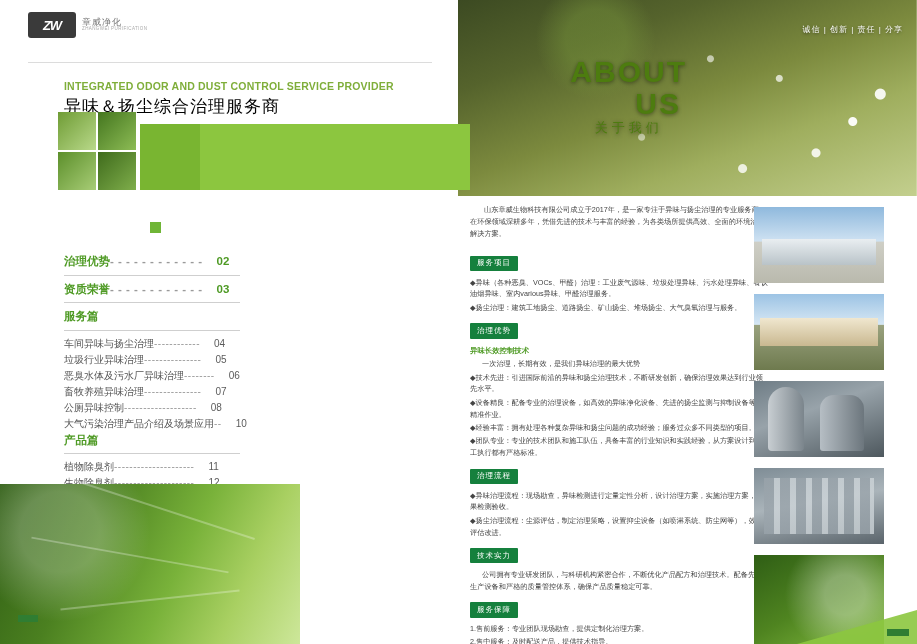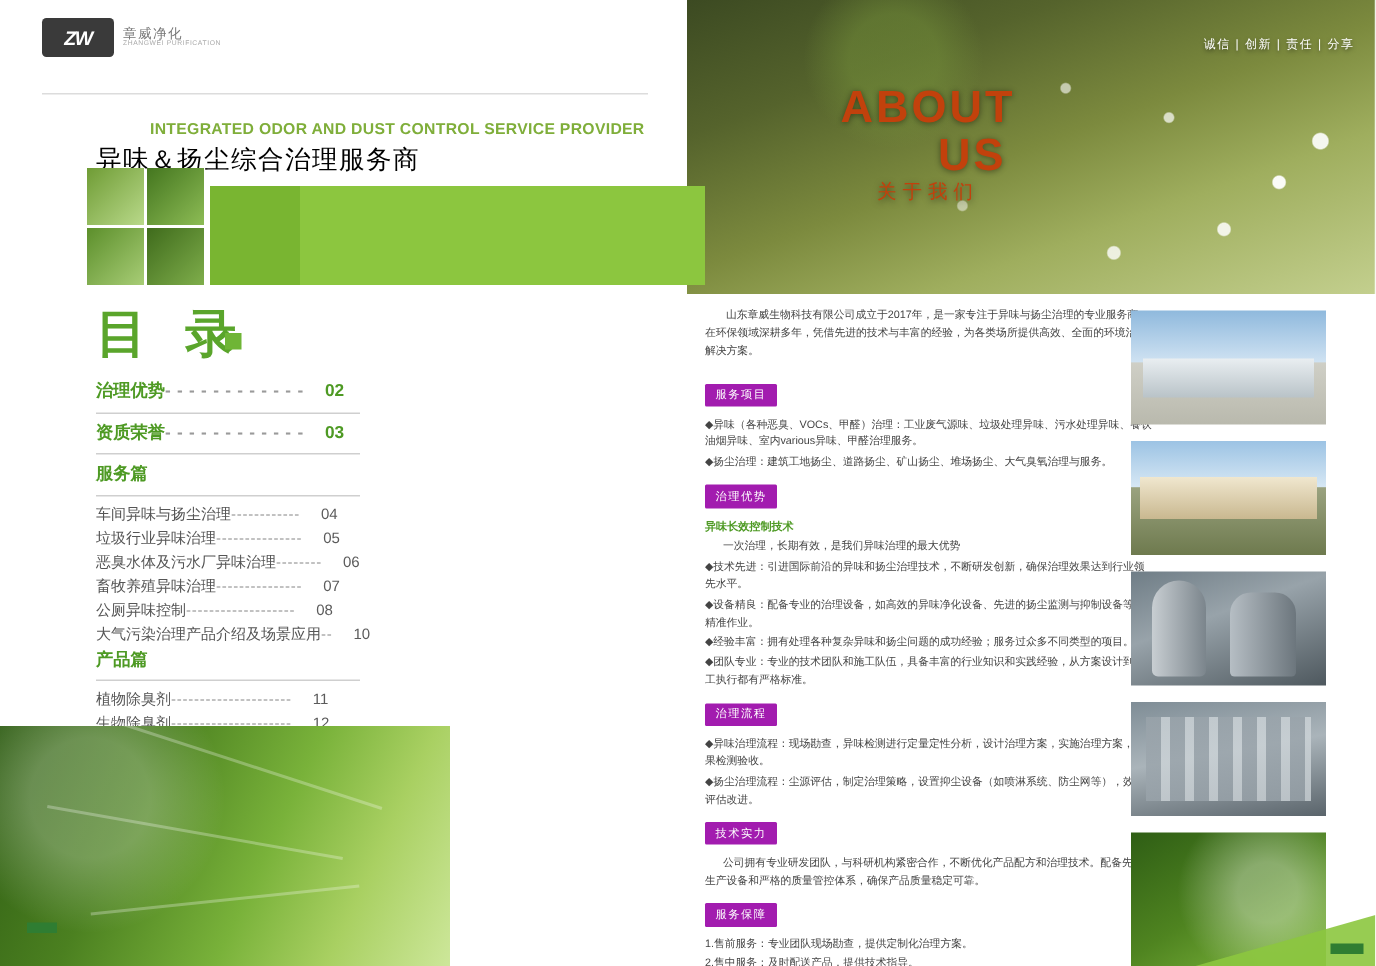--- a/index.html
+++ b/index.html
@@ -26,21 +26,21 @@
       radial-gradient(circle at 55% 30%, rgba(255,255,255,.6) 0 3px, rgba(255,255,255,0) 4px),
       radial-gradient(circle at 40% 70%, rgba(255,255,255,.5) 0 3px, rgba(255,255,255,0) 4px),
       radial-gradient(circle at 30% 20%, rgba(120,150,60,.45) 0 30px, rgba(120,150,60,0) 60px),
       linear-gradient(160deg,#3c4a22 0%,#55632c 25%,#7c8a3e 50%,#9fae5e 70%,#c3cf8e 100%);
   }
   .hero-blur{
     position:absolute;left:458px;top:0;width:160px;height:196px;
     background:linear-gradient(90deg,rgba(255,255,255,.65),rgba(255,255,255,0));
     mix-blend-mode:screen;opacity:.35;
   }
-  .about-block{position:absolute;right:240px;top:56px;text-align:center;color:#c2410c;}
+  .about-block{position:absolute;right:230px;top:56px;text-align:center;color:#4d7c0f;}
   .about-en{
     font-size:30px;font-weight:bold;letter-spacing:2px;line-height:1.05;
     text-shadow:0 1px 4px rgba(0,0,0,.45);
   }
   .about-en .us{display:block;text-align:right;padding-right:6px;}
   .about-cn{font-size:13px;letter-spacing:4px;margin-top:0;text-shadow:0 1px 4px rgba(0,0,0,.5);}
 
   .slogan{
     position:absolute;right:14px;top:24px;color:#ffffff;font-size:8px;letter-spacing:1px;
     text-shadow:0 1px 3px rgba(0,0,0,.5);
@@ -53,21 +53,21 @@
     display:flex;align-items:center;justify-content:center;color:#fff;
     font-size:13px;font-weight:bold;font-style:italic;letter-spacing:-1px;
   }
   .logo-txt{line-height:1.1;}
   .logo-cn{font-size:9px;color:#777;letter-spacing:1px;}
   .logo-en{font-size:4.5px;color:#aaa;letter-spacing:.4px;}
 
   .hr-thin{position:absolute;left:28px;top:62px;width:404px;height:1px;background:#dcdcdc;}
 
   .title-en{
-    position:absolute;left:64px;top:80px;font-size:10.5px;color:#7fae3a;letter-spacing:.2px;font-weight:bold;margin-left:36px;
+    position:absolute;left:64px;top:80px;font-size:10.5px;color:#7fae3a;letter-spacing:.2px;font-weight:bold;
   }
   .title-cn{
     position:absolute;left:64px;top:95px;font-size:17px;color:#000000;letter-spacing:1px;
   }
 
   
   .green-band{position:absolute;left:140px;top:124px;width:330px;height:66px;background:#8cc63f;}
   .green-band-dark{position:absolute;left:140px;top:124px;width:60px;height:66px;background:#79b531;}
   .thumbs{position:absolute;left:58px;top:112px;width:78px;height:78px;display:grid;grid-template-columns:38px 38px;grid-template-rows:38px 38px;gap:2px;}
   .thumb{background:linear-gradient(135deg,#6f9c35,#b9d98a);}
@@ -95,21 +95,21 @@
       radial-gradient(circle at 20% 30%, rgba(255,255,255,.25) 0 40px, rgba(255,255,255,0) 90px),
       linear-gradient(115deg,#2f5d14 0%,#4b8020 30%,#79b23a 58%,#a9d062 78%,#cde79a 100%);
   }
   .leaf-vein{position:absolute;background:rgba(255,255,255,.28);}
   .badge-left{position:absolute;left:18px;bottom:22px;width:20px;height:7px;background:#2f7d32;}
 
   
   .content{position:absolute;left:470px;top:200px;width:300px;height:430px;font-size:7.2px;line-height:1.65;color:#444;}
   .intro{margin:4px 0 8px 0;text-indent:14px;}
   .sec-tag{
-    display:inline-block;background:#a21caf;color:#fff;font-size:7.5px;
+    display:inline-block;background:#15803d;color:#fff;font-size:7.5px;
     padding:1.5px 7px;margin:8px 0 4px 0;border-radius:1px;letter-spacing:1px;
   }
   .sec-sub{color:#4e9a24;font-weight:bold;margin:2px 0 1px 0;font-size:7.4px;}
   .p{margin:1.5px 0;}
   .p.ind{text-indent:12px;}
 
   
   .strip{position:absolute;right:33px;top:207px;width:130px;}
   .ph{width:130px;height:76px;margin-bottom:11px;position:relative;overflow:hidden;}
   .ph1{background:linear-gradient(180deg,#8fb9dd 0%,#cfe2f2 45%,#cfcfc6 46%,#b9b9ad 100%);}
@@ -173,21 +173,20 @@
     <div class="green-band-dark"></div>
     <div class="thumbs">
       <div class="thumb"></div>
       <div class="thumb"></div>
       <div class="thumb"></div>
       <div class="thumb"></div>
     </div>
   </div>
 
   <div class="toc">
-    <div class="toc-title">目 录</div>
     <div class="toc-title-mark"></div>
     <div class="toc-list" id="toc-list">
         <div class="toc-row head">
           <span class="lbl">治理优势</span>
           <span class="dots">- - - - - - - - - - - -</span>
           <span class="pg">02</span>
         </div>
         <div class="rule"></div>
         <div class="toc-row head">
           <span class="lbl">资质荣誉</span>

